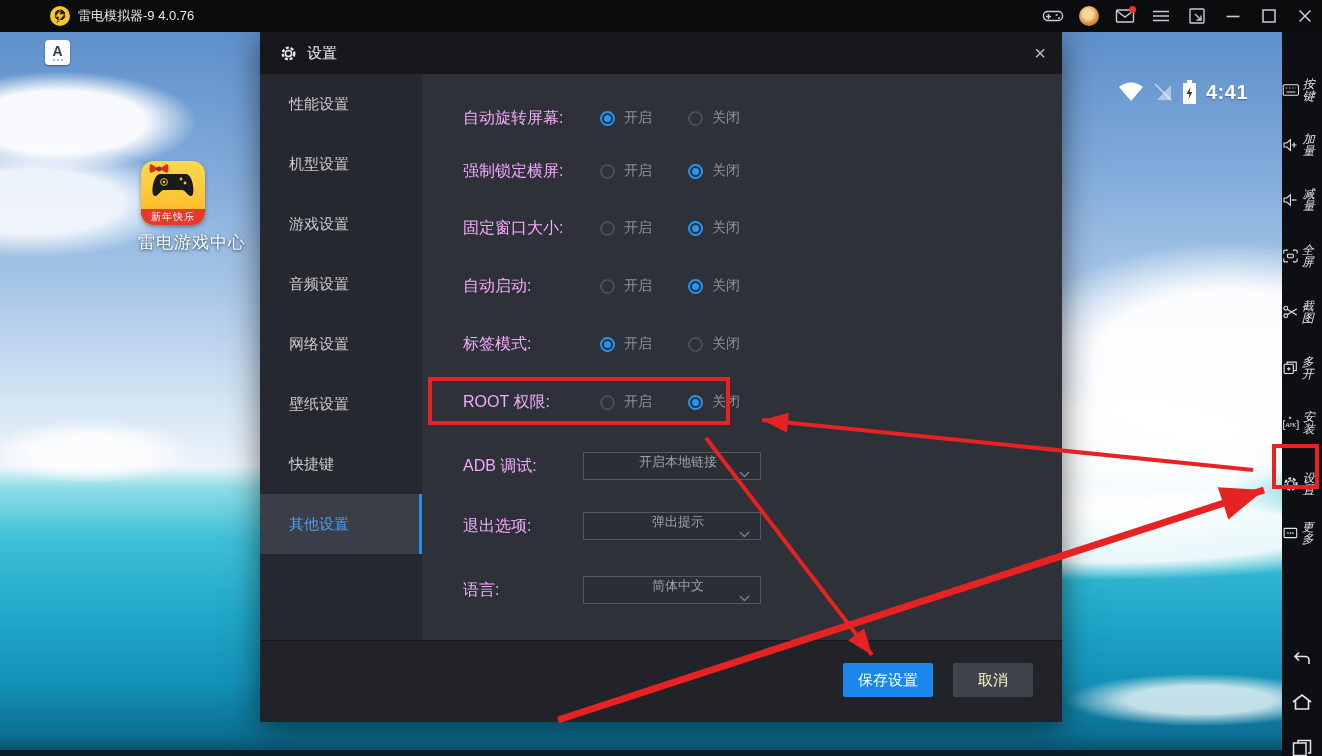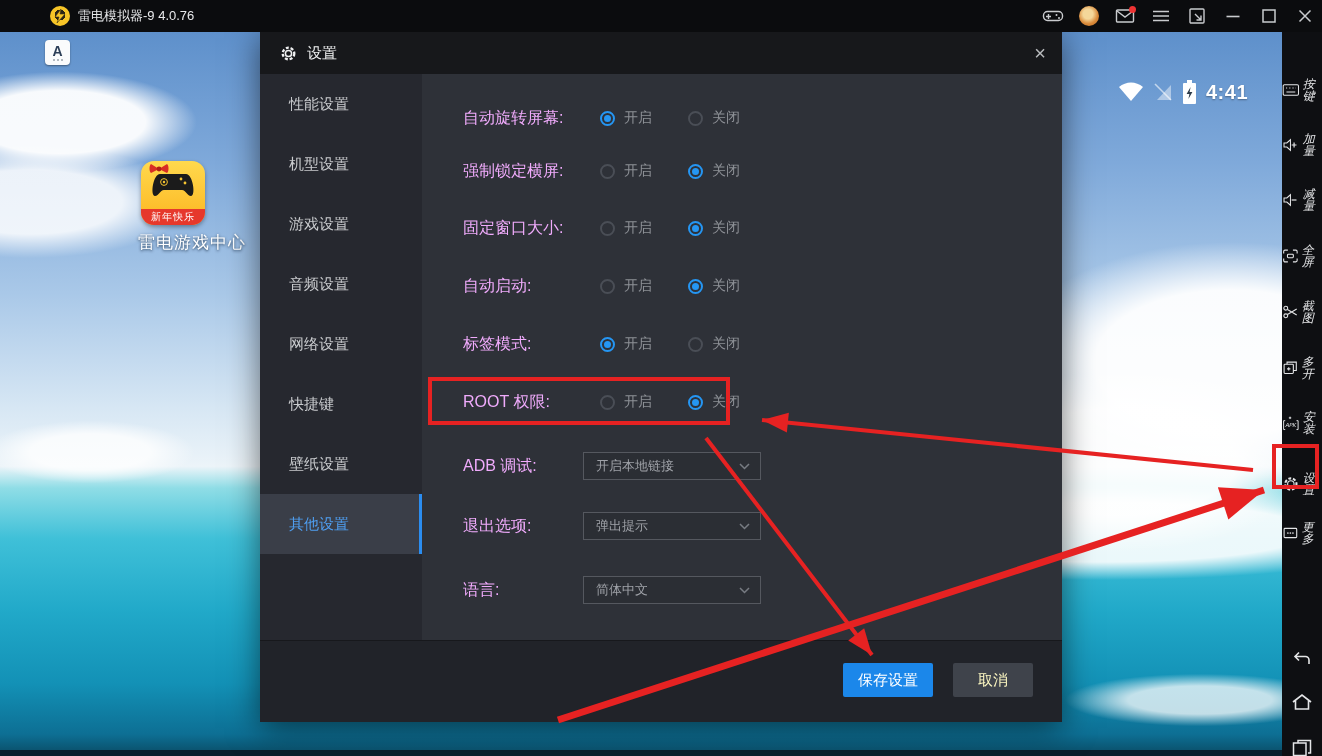--- a/index.html
+++ b/index.html
@@ -79,21 +79,21 @@
   .srow{position:absolute;left:0;width:100%;height:30px;}
   .rowlabel{position:absolute;left:41px;top:50%;transform:translateY(-50%);color:#f0abfc;font-size:16px;}
   .radio{position:absolute;top:0;height:30px;display:flex;align-items:center;gap:9px;cursor:pointer;}
   .rc{position:relative;width:15px;height:15px;border-radius:50%;border:2px solid #4a4e56;box-sizing:border-box;}
   .radio.checked .rc{border-color:#2596f3;}
   .radio.checked .rc::after{content:"";position:absolute;left:2px;top:2px;right:2px;bottom:2px;
                             border-radius:50%;background:#2596f3;}
   .rl{color:#8e9197;font-size:14px;}
   .dropdown{position:absolute;left:161px;top:1px;width:178px;height:28px;border:1px solid #55585f;
             border-radius:0;display:flex;align-items:center;cursor:pointer;box-sizing:border-box;
-            background:#2b2e34;}
+            background:#2b2e34;flex-direction:column;}
   .dropdown span{color:#9fa2a8;font-size:13px;padding-left:12px;}
   .dropdown svg{margin-left:auto;margin-right:10px;display:block;}
   .dlg-footer{position:absolute;left:0;top:608px;width:100%;height:82px;background:#212329;
               border-top:1px solid #17181c;box-sizing:border-box;}
   .btn{position:absolute;top:22px;height:34px;border:none;border-radius:2px;font-size:15px;
        cursor:pointer;font-family:inherit;}
   .btn-save{left:583px;width:90px;background:#1b87ea;color:#ffffff;}
   .btn-cancel{left:693px;width:80px;background:#3f434b;color:#fef9c3;}
   
   .annot{position:absolute;left:0;top:0;width:1322px;height:756px;z-index:40;pointer-events:none;}
@@ -319,24 +319,24 @@
       <div class="side-item">
           <span>游戏设置</span>
         </div>
       <div class="side-item">
           <span>音频设置</span>
         </div>
       <div class="side-item">
           <span>网络设置</span>
         </div>
       <div class="side-item">
+          <span>壁纸设置</span>
+        </div>
+      <div class="side-item">
           <span>快捷键</span>
-        </div>
-      <div class="side-item">
-          <span>壁纸设置</span>
         </div>
       <div class="side-item checked">
           <span>其他设置</span>
         </div>
     </div>
 
     <div class="dlg-content">
 
       <div class="srow" style="top:29px">
         <span class="rowlabel">自动旋转屏幕:</span>

